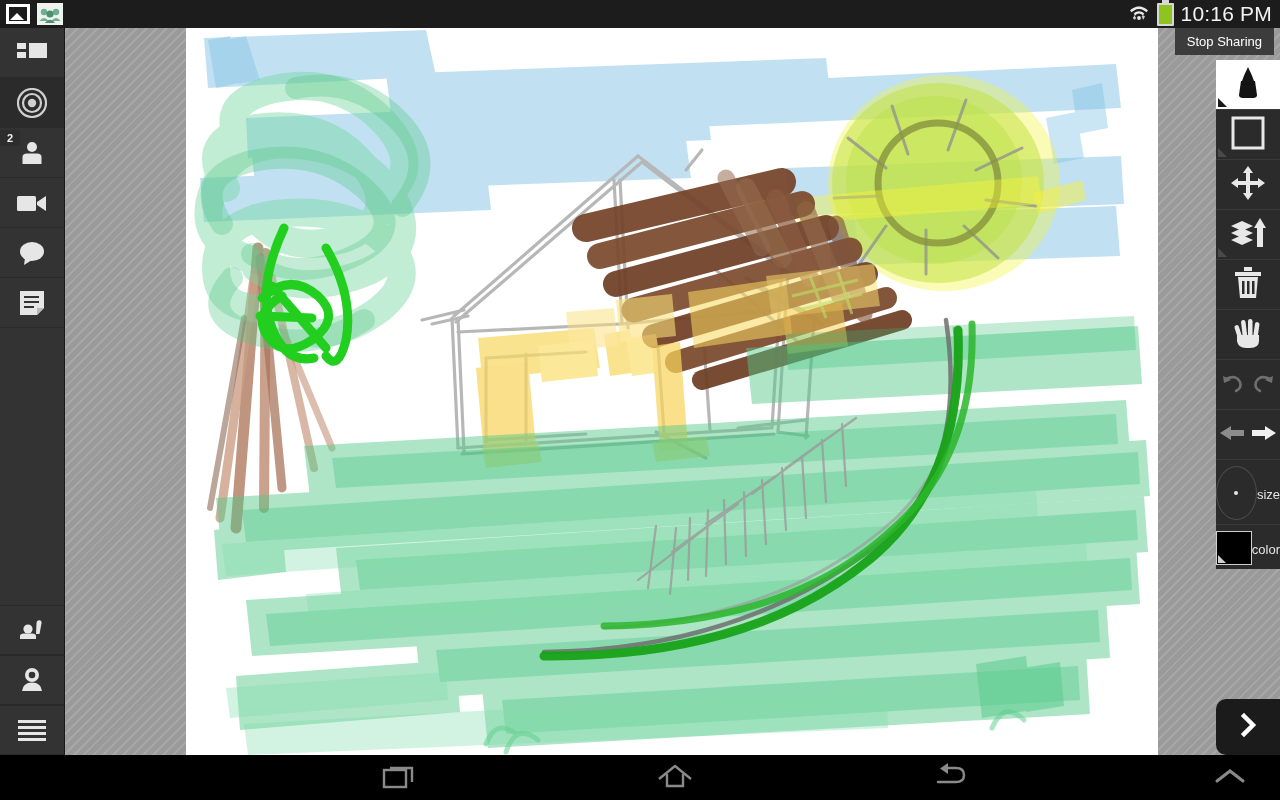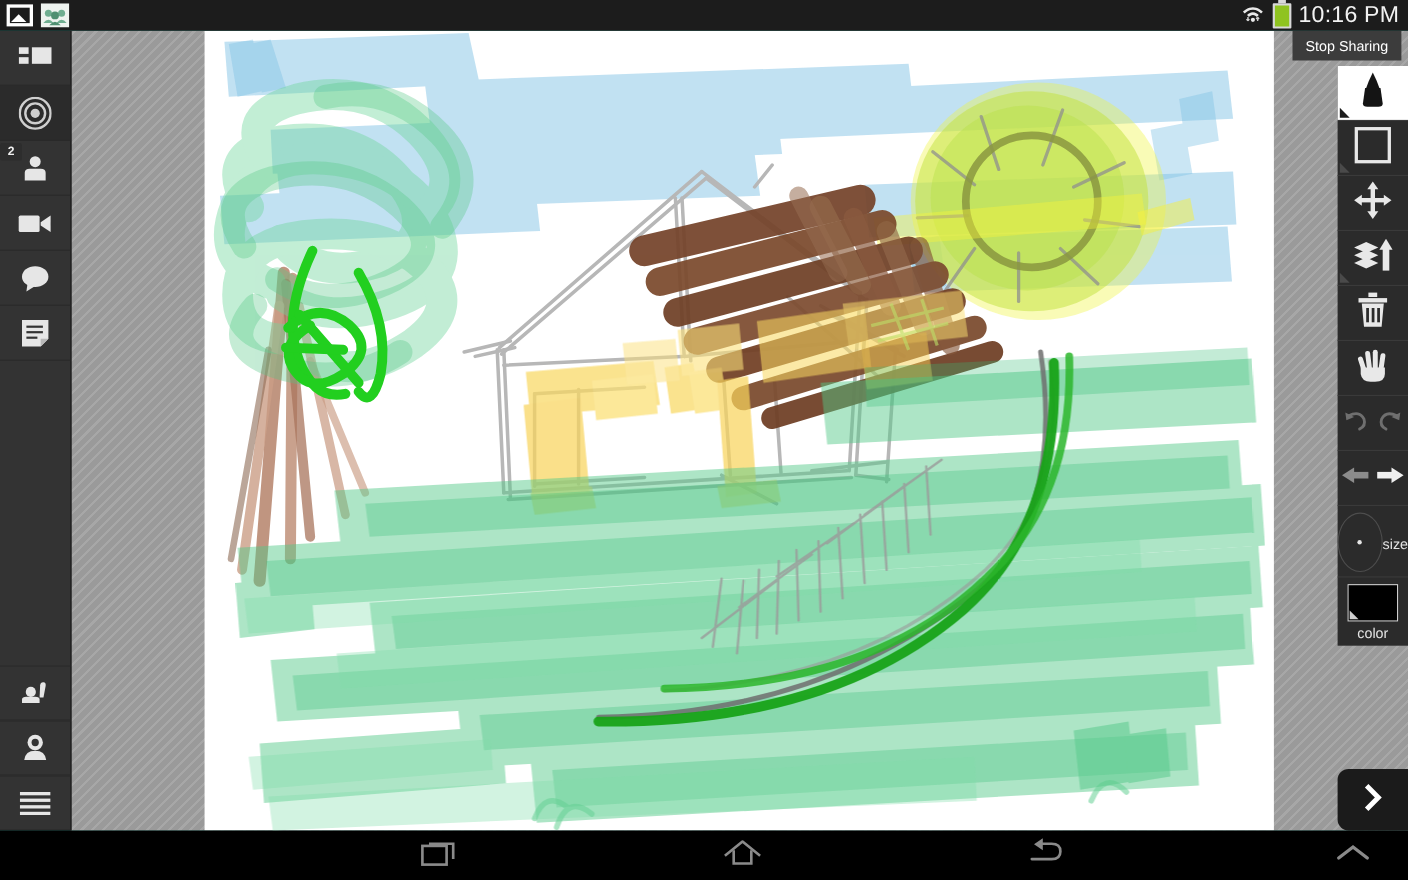--- a/index.html
+++ b/index.html
@@ -5,21 +5,21 @@
   html, body {
     margin: 0; padding: 0;
     width: 1280px; height: 800px;
     overflow: hidden;
     background: #000;
     font-family: "Liberation Sans", sans-serif;
   }
   #app {
     position: relative;
     width: 1280px; height: 800px;
-    background: #14b8a6;
+    background: #f0abfc;
   }
 
   
   .statusbar {
     position: absolute; left: 0; top: 0;
     width: 1280px; height: 28px;
     background: #1c1c1c;
     display: flex; align-items: center;
     z-index: 60;
   }
@@ -143,21 +143,21 @@
   }
   .size-circle {
     width: 52px; height: 52px; border-radius: 50%;
     border: 1px solid #4d4d4d; background: #2b2b2b;
     display: flex; align-items: center; justify-content: center;
   }
   .size-dot { width: 4px; height: 4px; border-radius: 50%; background: #e6e6e6; }
   .panel-label { color: #e4e4e4; font-size: 13px; margin-top: 3px; }
   .color-block {
     width: 64px; padding-top: 6px; padding-bottom: 4px;
-    display: flex; flex-direction: column; align-items: center;
+    display: flex; flex-direction: row; align-items: center;
   }
   .color-swatch {
     width: 44px; height: 32px; background: #000;
     border: 1px solid #cfcfcf; position: relative;
   }
   .color-swatch .corner2 {
     position: absolute; left: 1px; bottom: 1px;
     width: 0; height: 0;
     border-left: 8px solid #cfcfcf; border-top: 8px solid transparent;
   }

